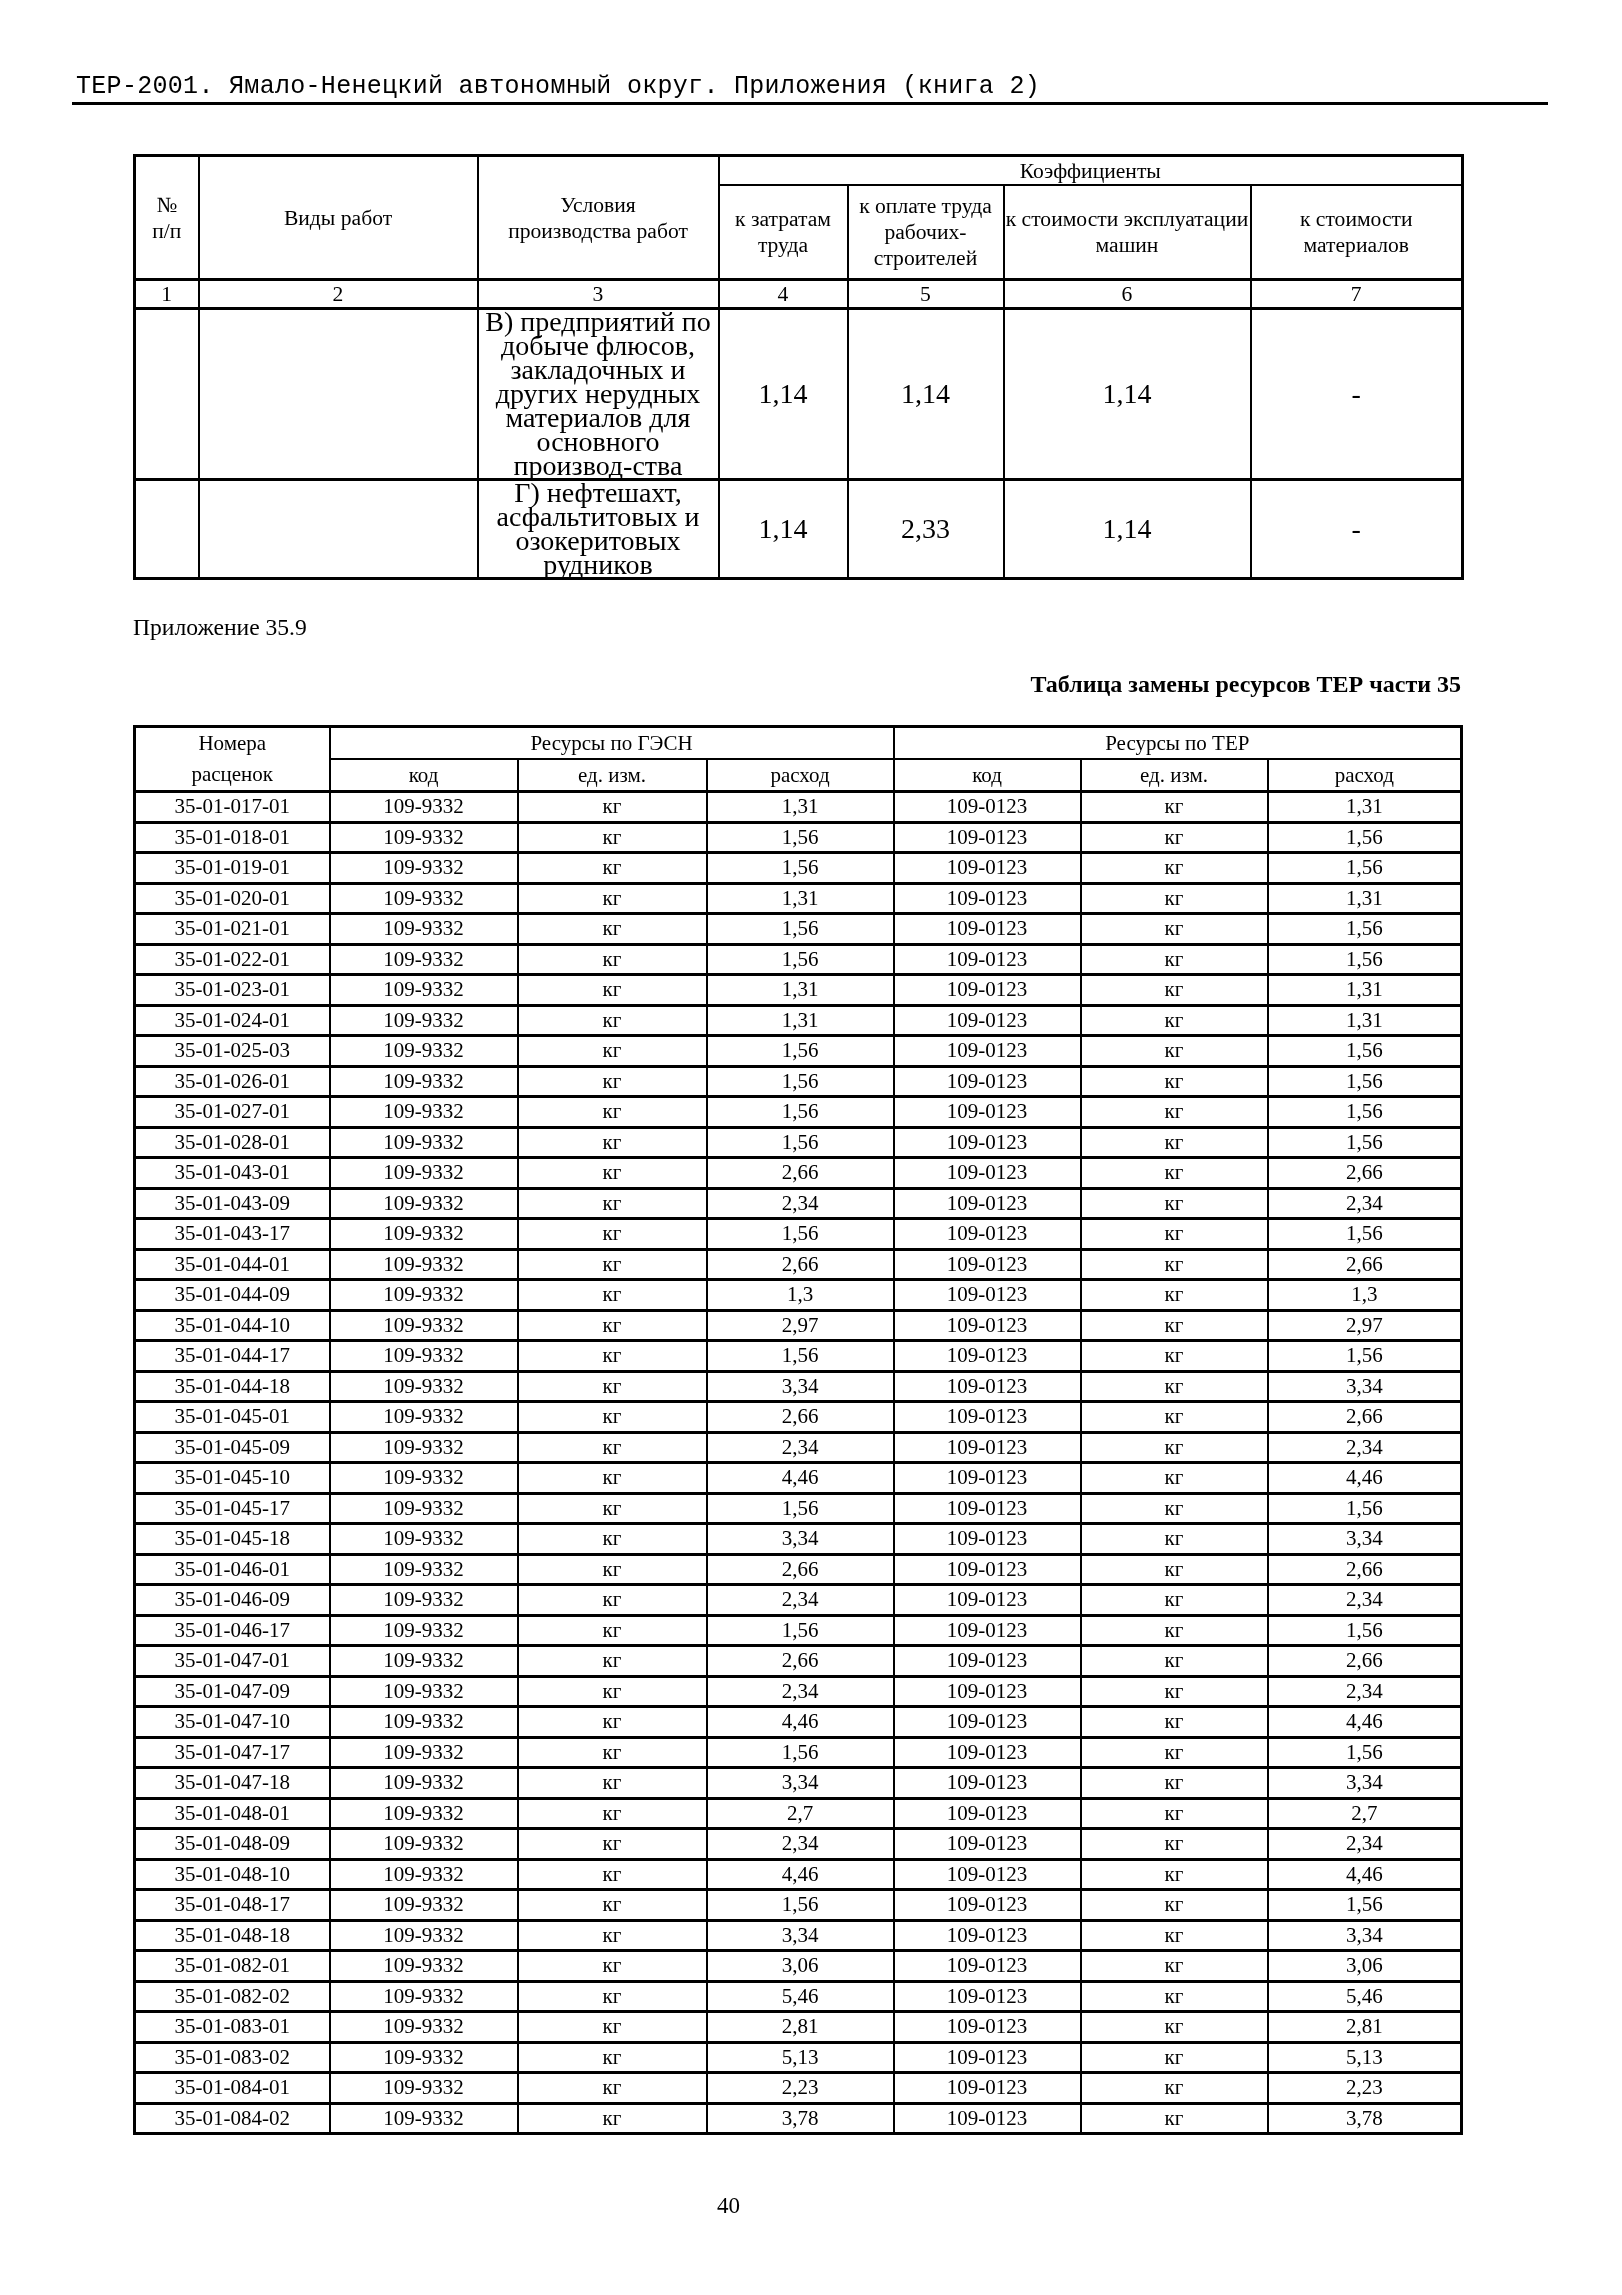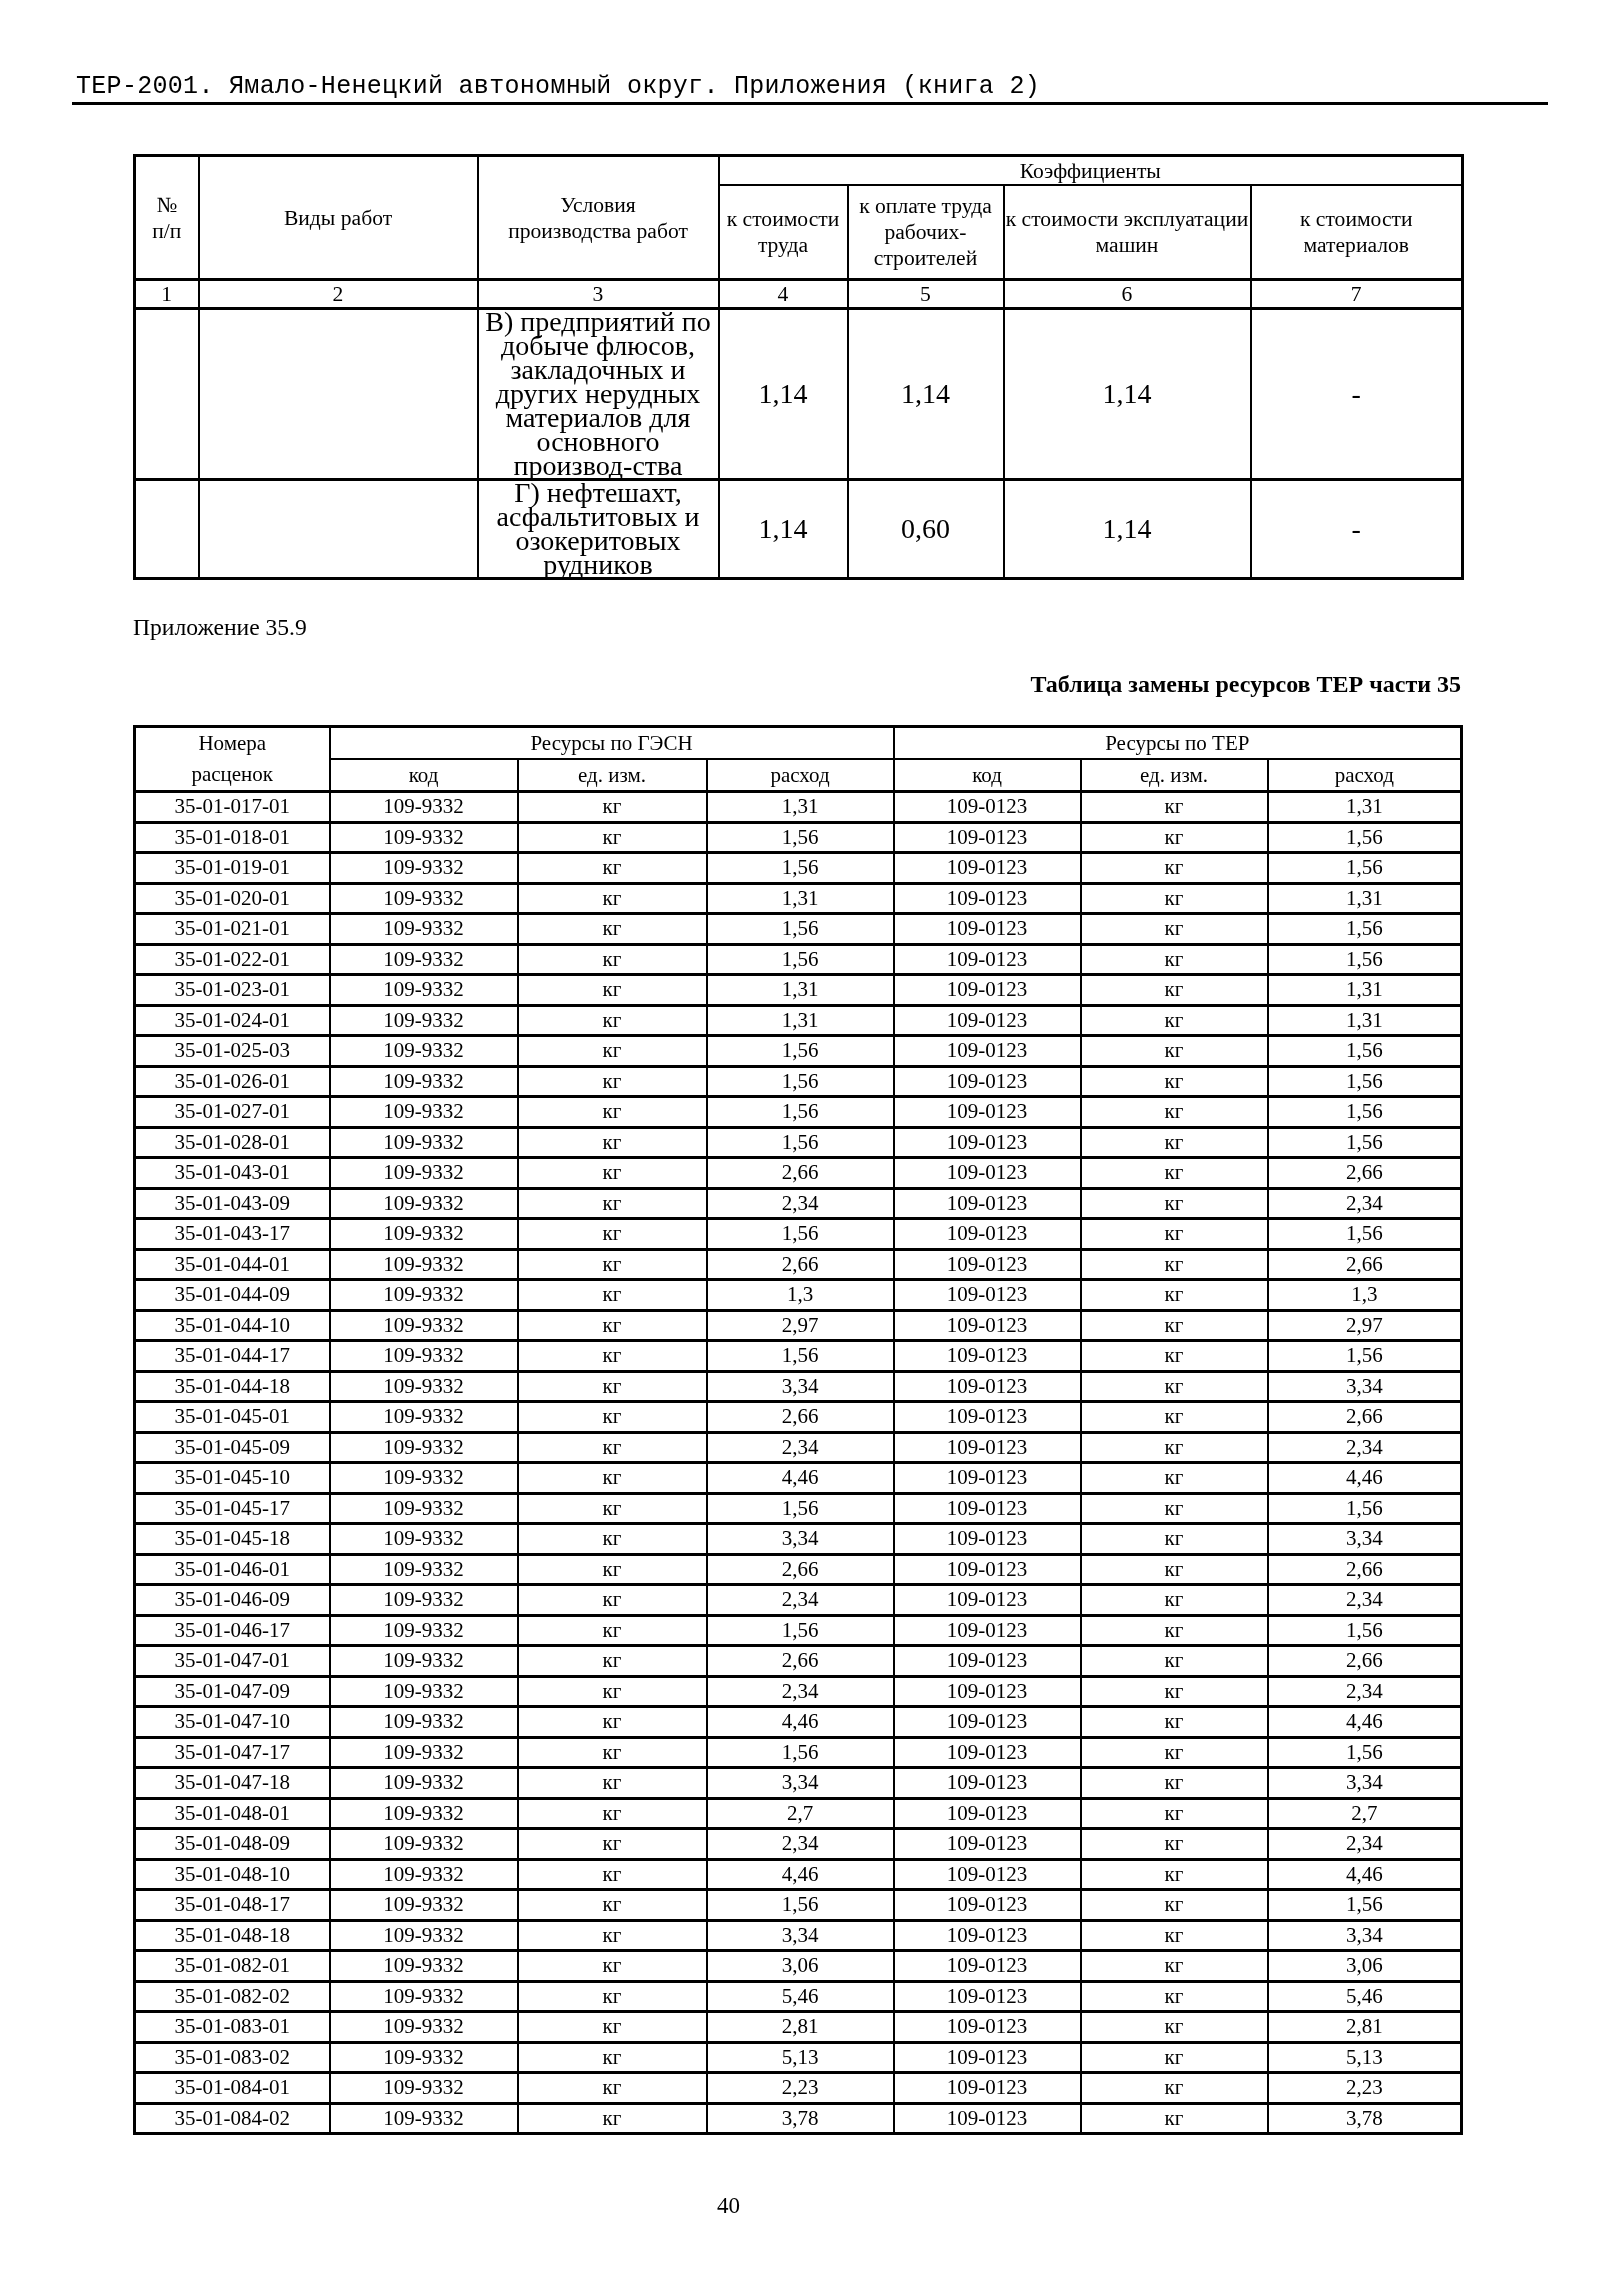--- a/index.html
+++ b/index.html
@@ -88,21 +88,21 @@
     <thead>
       <tr>
         <th rowspan="2" class="ct-num-th">№
 п/п</th>
         <th rowspan="2">Виды работ</th>
         <th rowspan="2" class="ct-num-th">Условия
 производства работ</th>
         <th colspan="4" class="ct-grp-th">Коэффициенты</th>
       </tr>
       <tr class="ct-head-row">
-        <th>к стоимости труда</th>
+        <th>к затратам труда</th>
         <th>к оплате труда рабочих-строителей</th>
         <th>к стоимости эксплуатации машин</th>
         <th>к стоимости материалов</th>
       </tr>
       <tr class="ct-numbering">
         <td>1</td>
         <td>2</td>
         <td>3</td>
         <td>4</td>
         <td>5</td>
@@ -120,21 +120,21 @@
           <td>1,14</td>
           <td>1,14</td>
           <td>-</td>
         </tr>
 
         <tr>
           <td></td>
           <td></td>
           <td class="ct-cond">Г) нефтешахт, асфальтитовых и озокеритовых рудников</td>
           <td>1,14</td>
-          <td>0,60</td>
+          <td>2,33</td>
           <td>1,14</td>
           <td>-</td>
         </tr>
       </tbody>
   </table>
 </div>
 
 <div class="appendix-label">Приложение 35.9</div>
 <div class="replace-title">Таблица замены ресурсов ТЕР части 35</div>
 

